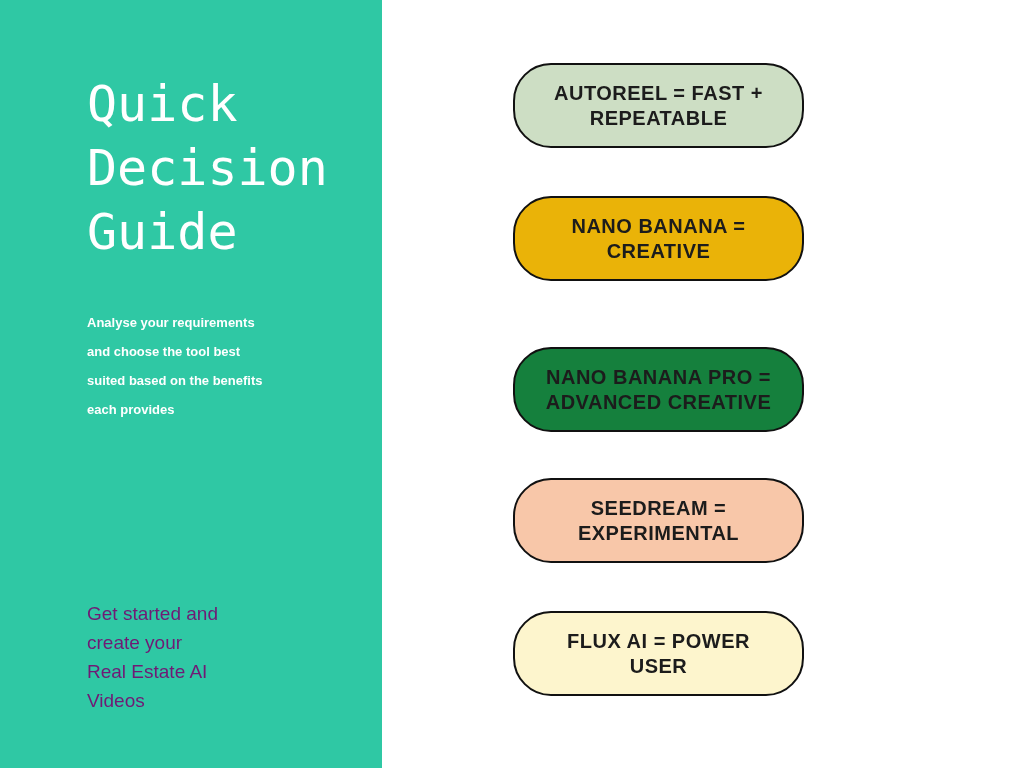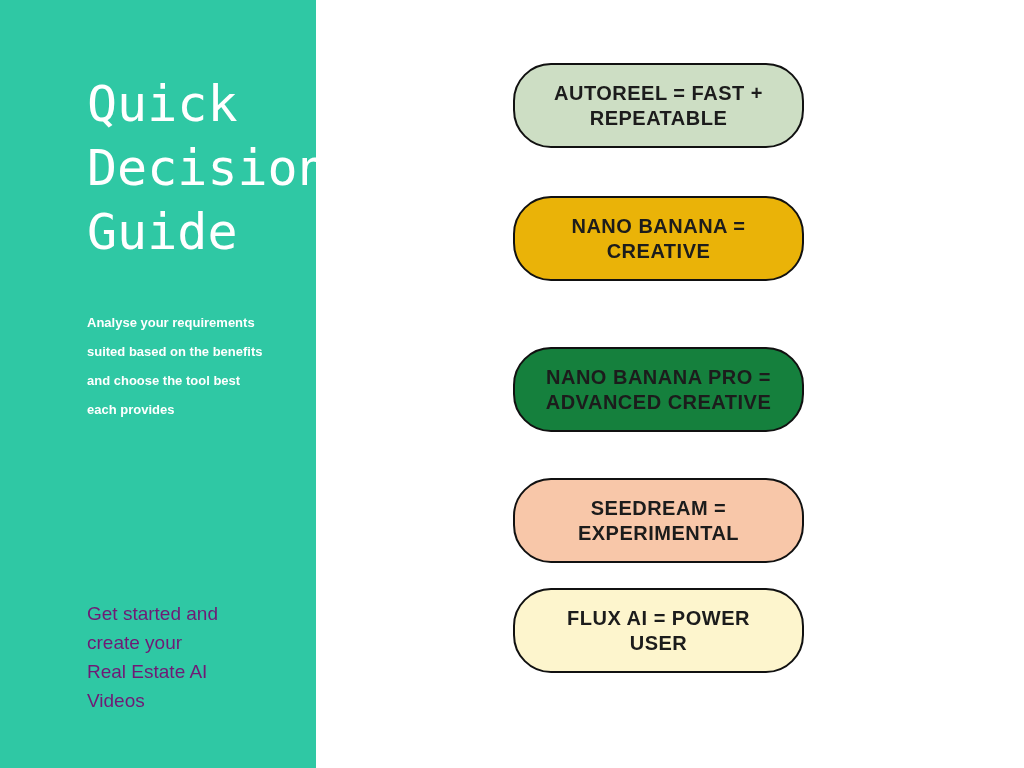--- a/index.html
+++ b/index.html
@@ -8,21 +8,21 @@
     background: #ffffff;
     font-family: "Liberation Sans", sans-serif;
     overflow: hidden;
     position: relative;
   }
   .canvas { position: absolute; inset: 0; width: 1024px; height: 768px; }
 
   
   .left-panel {
     position: absolute; left: 0; top: 0;
-    width: 316px; height: 768px;
+    width: 382px; height: 768px;
     background: #2fc8a4;
   }
   .title-block {
     position: absolute; left: 87px; top: 72px;
     color: #ffffff;
     font-family: "DejaVu Sans Mono", "Liberation Mono", monospace;
     font-weight: 400;
     font-size: 50px;
     line-height: 64px;
     letter-spacing: 0px;
@@ -66,39 +66,39 @@
     font-weight: 700;
     font-size: 20px;
     line-height: 25px;
     letter-spacing: 0.5px;
     white-space: nowrap;
   }
   .pill-1 { top: 63px; }
   .pill-2 { top: 196px; }
   .pill-3 { top: 347px; }
   .pill-4 { top: 478px; }
-  .pill-5 { top: 588px; text-align: center; }
+  .pill-5 { top: 611px; text-align: center; }
 </style>
 </head>
 <body>
 
 <div class="canvas">
 
   <div class="left-panel" style="background: rgb(47, 200, 164);">
 
     <div class="title-block">
       <div>Quick</div>
       <div>Decision</div>
       <div>Guide</div>
     </div>
 
     <div class="desc-block">
       <div>Analyse your requirements</div>
+      <div>and choose the tool best</div>
       <div>suited based on the benefits</div>
-      <div>and choose the tool best</div>
       <div>each provides</div>
     </div>
 
     <div class="footer-block">
       <div>Get started and</div>
       <div>create your</div>
       <div>Real Estate AI</div>
       <div>Videos</div>
     </div>
 

